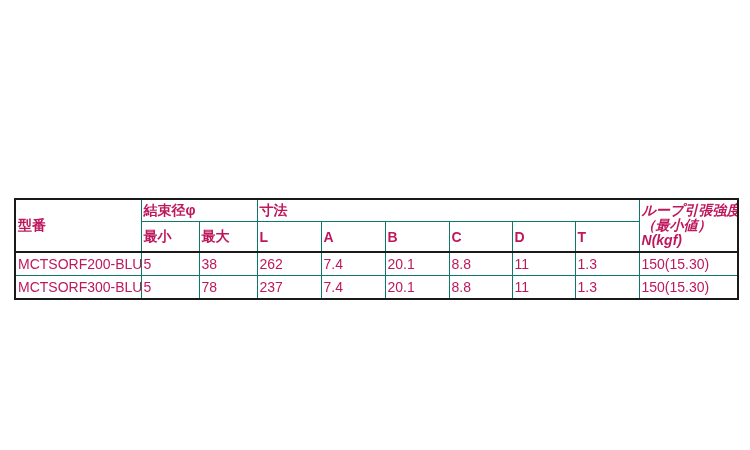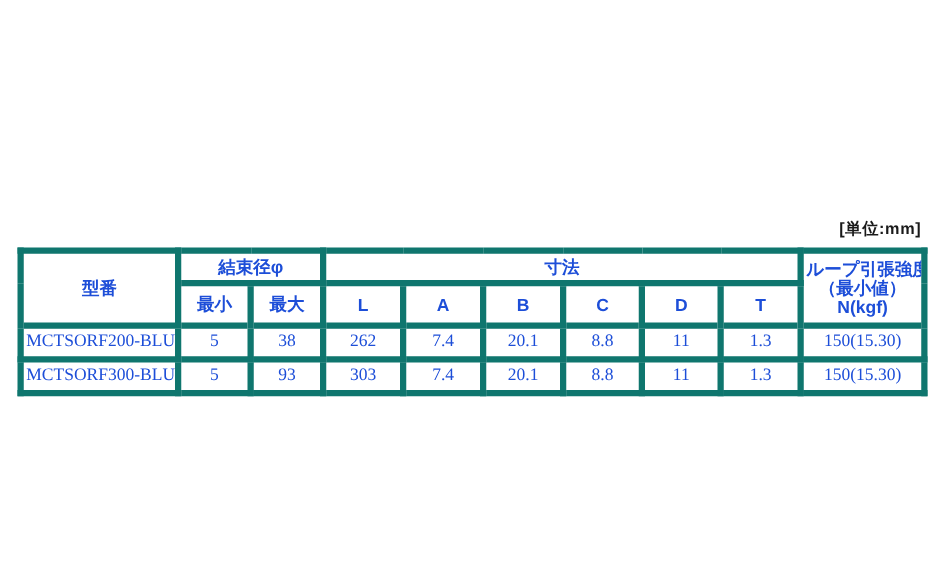--- a/index.html
+++ b/index.html
@@ -31,55 +31,55 @@
     position: absolute;
     left: 14px;
     top: 198px;
     width: 723px;
     border-collapse: collapse;
     table-layout: fixed;
     background: #ffffff;
   }
   table.spec-table th,
   table.spec-table td {
-    border: 5px solid #0f766e;
-    text-align: center;
+    border: 1px solid #0f766e;
+    text-align: left;
     vertical-align: middle;
     padding: 0 2px;
     font-size: 14px;
     font-weight: normal;
-    color: #1d4ed8;
+    color: #be185d;
     overflow: hidden;
     white-space: nowrap;
   }
   table.spec-table {
     border: 2px solid #1a1a1a;
   }
   table.spec-table thead tr.h1 th { height: 21px; }
   table.spec-table thead tr.h2 th { height: 29px; }
-  table.spec-table tbody tr       td { height: 22px; font-family: Liberation Serif, serif; }
+  table.spec-table tbody tr       td { height: 22px; }
   table.spec-table thead th { font-weight: bold; }
   
   table.spec-table thead tr.h2 th,
   table.spec-table thead th[rowspan="2"] {
     border-bottom: 2px solid #1a1a1a;
   }
   th.loop-strength {
     font-size: 12.5px;
     line-height: 15px;
     font-weight: bold;
+    font-style: italic;
   }
   td.model-cell { font-size: 13.5px; letter-spacing: 0; }
 </style>
 </head>
 <body>
 
 <div class="page">
 
-  <div class="unit-label">[単位:mm]</div>
 
   <table class="spec-table">
     <colgroup>
       <col style="width:126px">
       <col style="width:58px">
       <col style="width:58px">
       <col style="width:64px">
       <col style="width:64px">
       <col style="width:64px">
       <col style="width:63px">
@@ -118,22 +118,22 @@
         <td>7.4</td>
         <td>20.1</td>
         <td>8.8</td>
         <td>11</td>
         <td>1.3</td>
         <td>150(15.30)</td>
       </tr>
       <tr>
         <td class="model-cell">MCTSORF300-BLU</td>
         <td>5</td>
-        <td>93</td>
-        <td>303</td>
+        <td>78</td>
+        <td>237</td>
         <td>7.4</td>
         <td>20.1</td>
         <td>8.8</td>
         <td>11</td>
         <td>1.3</td>
         <td>150(15.30)</td>
       </tr>
     </tbody>
   </table>
 

